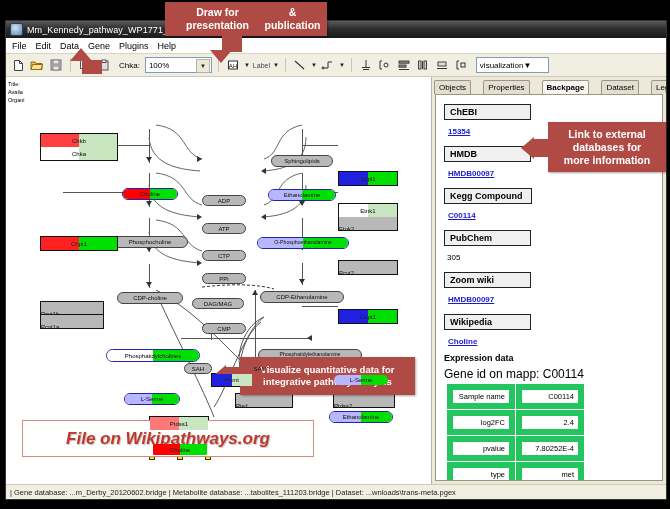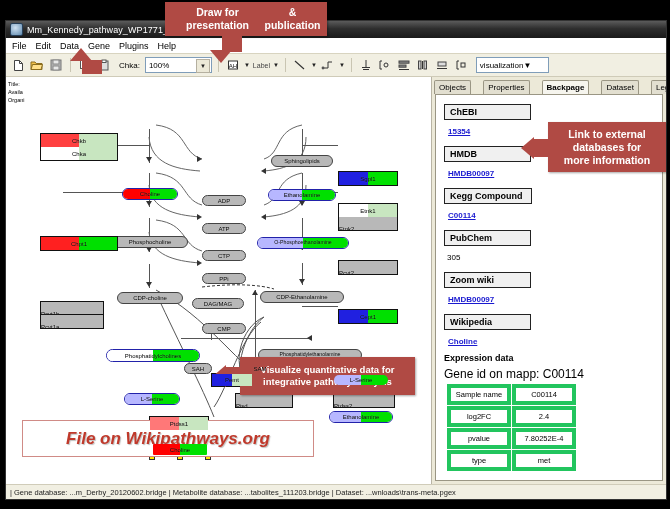--- a/index.html
+++ b/index.html
@@ -48,21 +48,21 @@
   .paneinner{flex:1;background:#fff;margin:0 3px 3px 3px;border:1px solid #9a9684;overflow:hidden;position:relative;padding:6px 0 0 8px;}
 
   .dbhead{display:inline-block;border:1px solid #222;background:#f0f0f0;font-size:9px;font-weight:bold;color:#000;
       padding:2px 8px 2px 5px;min-width:72px;}
   .dblink{font-size:8px;color:#1a1ad0;text-decoration:underline;font-weight:bold;margin:3px 0 0 4px;display:inline-block;}
   .dbplain{font-size:8px;color:#000;margin:3px 0 0 3px;display:inline-block;}
   .dbgroup{margin-bottom:5px;}
   .exprhead{font-size:9px;font-weight:bold;color:#000;margin:4px 0 4px 0;}
   .geneid{font-size:12px;color:#000;margin-bottom:2px;}
   table.expr{border-collapse:separate;border-spacing:1px;margin-left:2px;}
-  table.expr td{border:4px solid #22c55e;background:#fff;font-size:7.5px;text-align:center;padding:2px 4px;min-width:48px;color:#000;}
+  table.expr td{border:6px solid #22c55e;background:#fff;font-size:7.5px;text-align:right;padding:2px 4px;min-width:48px;color:#000;}
 
   
   .node{position:absolute;box-sizing:border-box;font-size:6px;color:#000;display:flex;align-items:center;
       justify-content:center;text-align:center;line-height:1;}
   .metab{border-radius:9px;border:1px solid #2222aa;overflow:hidden;}
   .metab-grey{background:#b8b8b8;border:1px solid #444;}
   .gene{border:1px solid #111;background:#b8b8b8;overflow:hidden;}
   .lbl{position:relative;z-index:3;text-shadow:0 0 1px rgba(255,255,255,.35);white-space:nowrap;}
   .half{position:absolute;top:0;bottom:0;z-index:1;}
   .hl{left:0;width:50%;} .hr{right:0;width:50%;}

